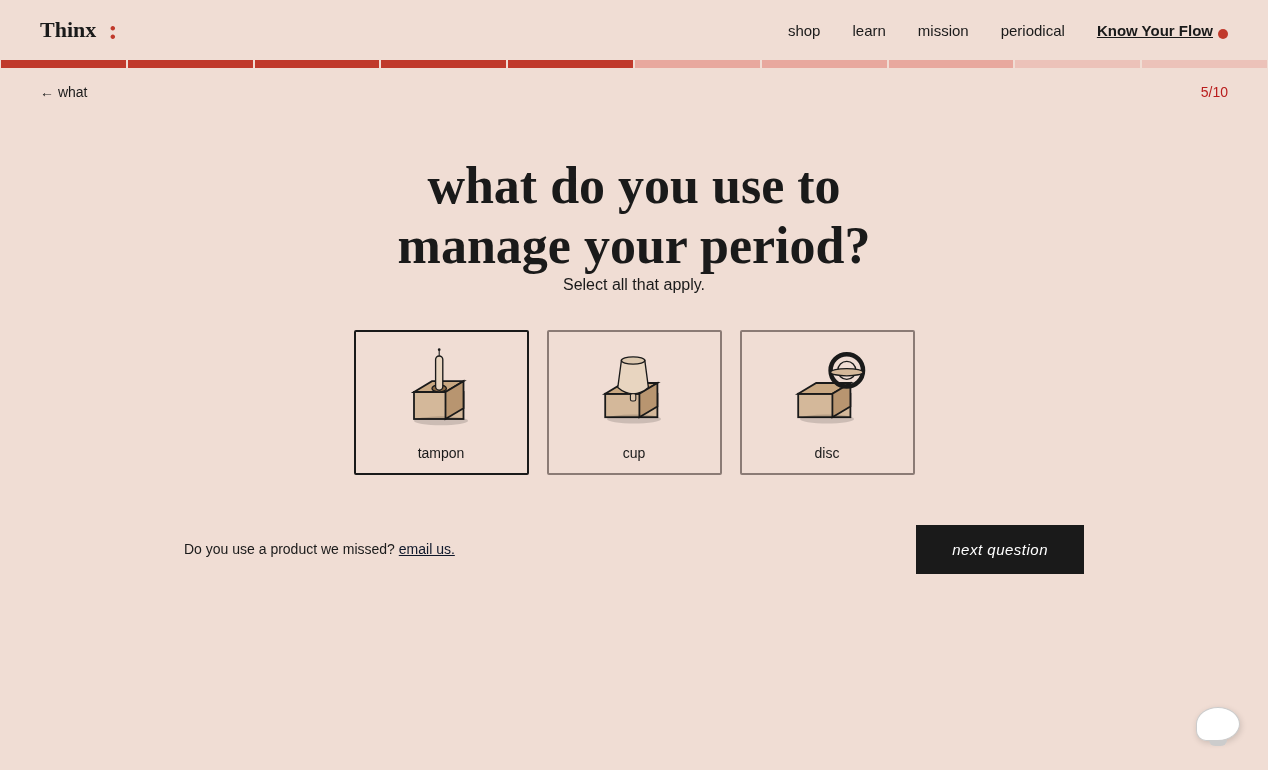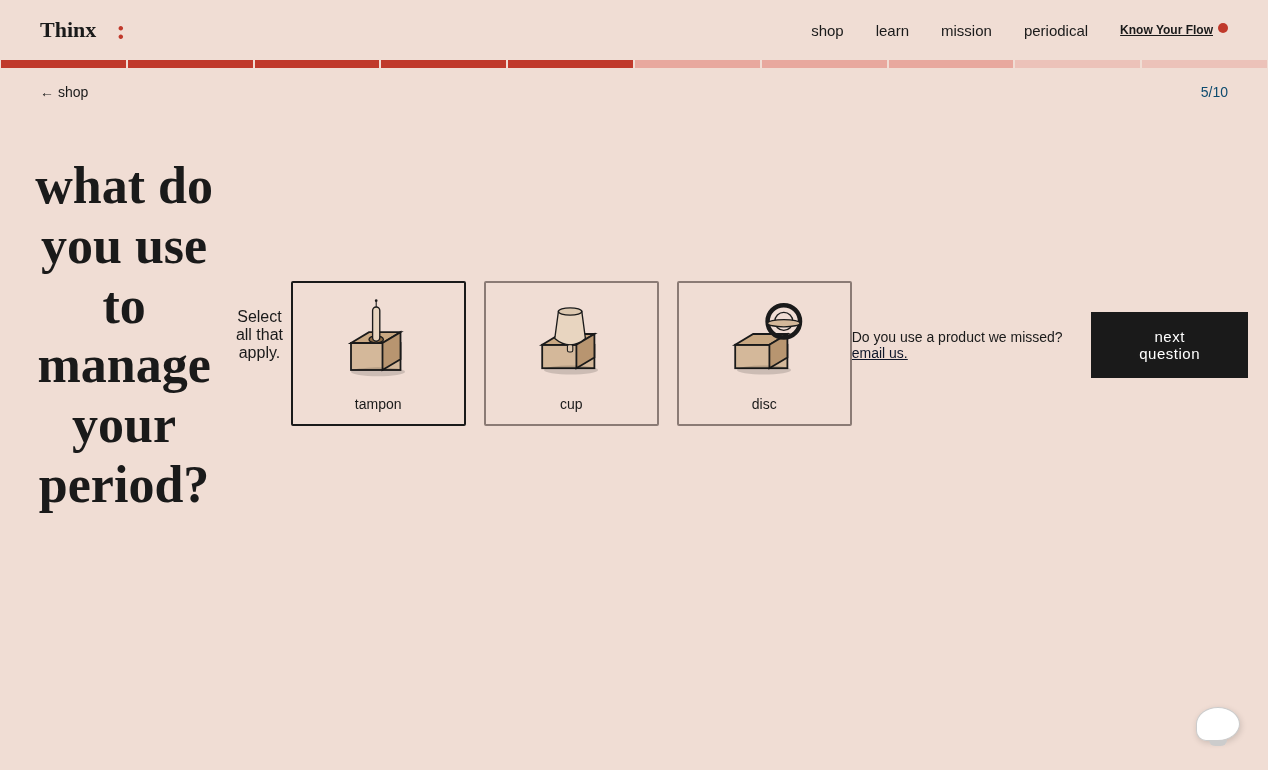--- a/index.html
+++ b/index.html
@@ -20,48 +20,48 @@
       height: 60px;
       background: #f0ddd4;
     }
     .nav-logo {
       font-family: 'Georgia', serif;
       font-size: 22px;
       font-weight: bold;
       color: #1a1a1a;
       display: flex;
       align-items: center;
-      gap: 20px;
+      gap: 12px;
     }
     .logo-dot {
       color: #c0392b;
       font-size: 28px;
       line-height: 1;
     }
     .nav-links {
       display: flex;
       gap: 32px;
       align-items: center;
     }
     .nav-link {
       font-family: Arial, sans-serif;
       font-size: 15px;
       color: #1a1a1a;
       text-decoration: none;
       cursor: pointer;
     }
     .nav-link-kyf {
       font-family: Arial, sans-serif;
-      font-size: 12px;
+      font-size: 15px;
       font-weight: bold;
       color: #1a1a1a;
       text-decoration: underline;
       cursor: pointer;
       display: flex;
-      align-items: flex-start;
+      align-items: flex-end;
       gap: 5px;
     }
     .kyf-dot {
       width: 10px;
       height: 10px;
       background: #c0392b;
       border-radius: 50%;
       display: inline-block;
     }
 
@@ -99,28 +99,29 @@
       font-size: 14px;
       color: #1a1a1a;
       cursor: pointer;
       display: flex;
       align-items: center;
       gap: 6px;
     }
     .counter {
       font-family: Arial, sans-serif;
       font-size: 14px;
-      color: #0c4a6e;
+      color: #b91c1c;
     }
 
     
     .main-content {
       display: flex;
-      align-items: center;
-      padding: 40px 20px 0;
+      flex-direction: column;
+      align-items: center;
+      padding: 40px 4px 0;
     }
     .question-title {
       font-family: 'Georgia', serif;
       font-size: 52px;
       font-weight: bold;
       color: #1a1a1a;
       text-align: center;
       line-height: 1.15;
       max-width: 900px;
     }
@@ -201,20 +202,21 @@
     }
     .next-btn {
       background: #1a1a1a;
       color: #fff;
       font-family: Arial, sans-serif;
       font-size: 15px;
       padding: 16px 36px;
       border: none;
       cursor: pointer;
       letter-spacing: 0.5px;
+      font-style: italic;
     }
 
     
     .chat-icon {
       position: fixed;
       bottom: 24px;
       right: 28px;
       display: flex;
       flex-direction: column;
       align-items: center;
@@ -263,21 +265,21 @@
   <div class="progress-segment filled"></div>
   <div class="progress-segment filled"></div>
   <div class="progress-segment partial"></div>
   <div class="progress-segment partial"></div>
   <div class="progress-segment partial"></div>
   <div class="progress-segment empty"></div>
   <div class="progress-segment empty"></div>
 </div>
 
 <div class="nav-row">
-  <span class="back-btn">← shop</span>
+  <span class="back-btn">← what</span>
   <span class="counter">5/10</span>
 </div>
 
 <div class="main-content">
   <h1 class="question-title">
     <span>what do you use to</span><br>
     <span>manage your period?</span>
   </h1>
   <p class="question-subtitle">Select all that apply.</p>
 

